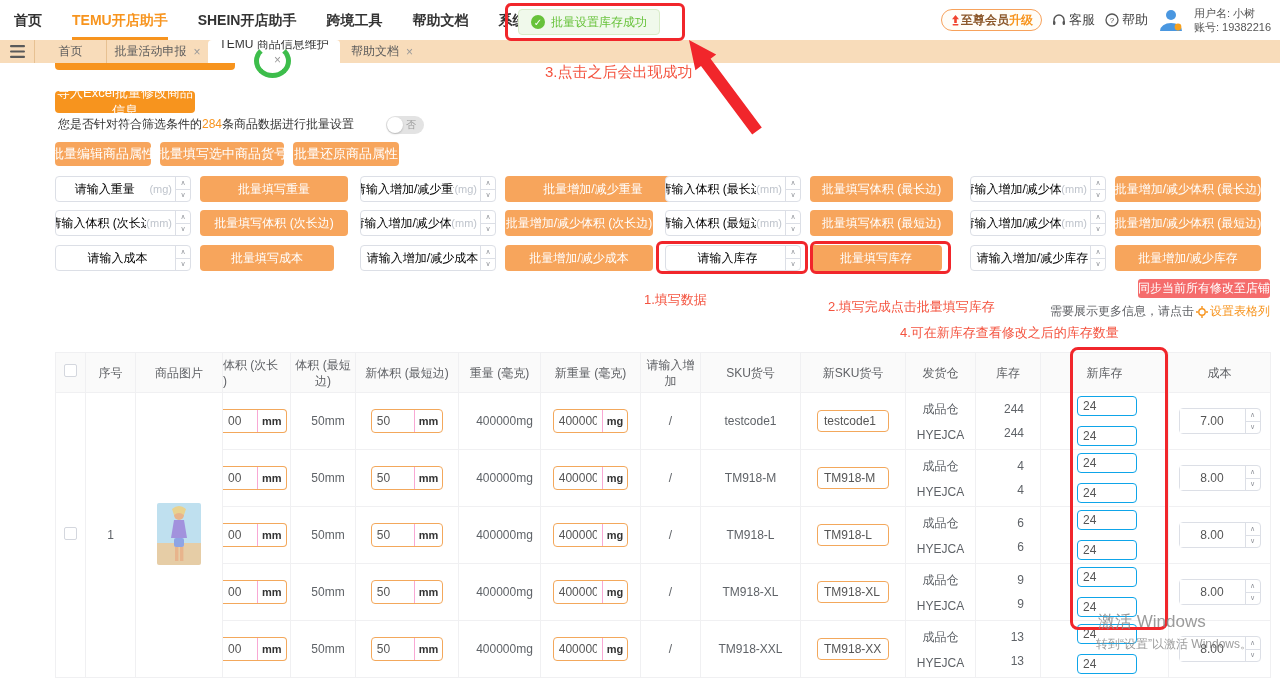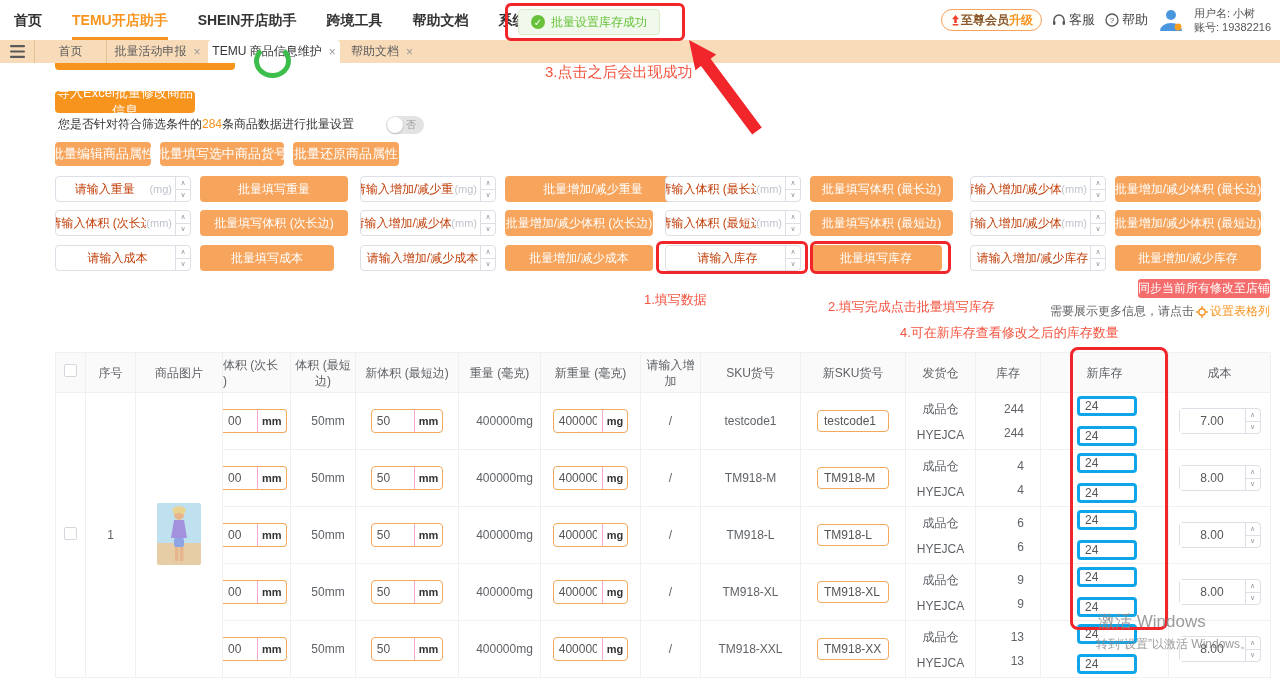--- a/index.html
+++ b/index.html
@@ -22,33 +22,33 @@
   .vip-pill .up-txt { font-size:12px; font-weight:bold; color:#f7941e; }
   .nav-tool { display:flex; align-items:center; gap:3px; font-size:13px; color:#444; cursor:pointer; white-space:nowrap; }
   .userinfo { font-size:11px; color:#555; line-height:14px; white-space:nowrap; overflow:hidden; width:84px; }
 
   
   .tabbar { position:absolute; left:0; top:40px; width:1280px; height:23px; background:#f8dcba;
     display:flex; align-items:stretch; z-index:5; }
   .hamburger { width:34px; display:flex; align-items:center; justify-content:center; cursor:pointer; }
   .tab { display:flex; align-items:center; justify-content:center; font-size:12px; color:#5c5c5c;
     padding:0 14px; cursor:pointer; white-space:nowrap; border-left:1px solid #e7c192; }
-  .tab.active { background:#fff; color:#333; border-left:none; border-radius:4px 4px 0 0; }
+  .tab.active { background:#fff; color:#333; border-left:none; border-radius:4px 4px 0 0;flex-direction:column; }
   .tab .x { margin-left:7px; color:#999; font-size:12px; cursor:pointer; }
   .tab.active + .tab { border-left:none; }
 
   
   .solid-btn { background:#f7941e; color:#fff; border:none; border-radius:4px; font-size:13px;
     display:flex; align-items:center; justify-content:center; cursor:pointer; }
   .bfill { background:#f7a55c; color:#fff; border:none; border-radius:4px; font-size:12px;
     display:flex; align-items:center; justify-content:center; cursor:pointer; white-space:nowrap; overflow:hidden; }
   .binput { display:flex; align-items:stretch; height:26px; background:#fff; border:1px solid #dcdfe6;
     border-radius:4px; width:136px; }
   .binput .ph { flex:1; display:flex; align-items:center; justify-content:center; font-size:12px;
-    color:#c2410c; white-space:nowrap; overflow:hidden; padding-left:4px; }
+    color:#000000; white-space:nowrap; overflow:hidden; padding-left:4px; }
   .binput .unit { display:flex; align-items:center; font-size:11px; color:#bfc4cc; margin-right:3px; }
   .binput .unit:empty { display:none; }
   .stepper { width:15px; border-left:1px solid #dcdfe6; display:flex; flex-direction:column; cursor:pointer; }
   .stepper span { flex:1; display:flex; align-items:center; justify-content:center; font-size:7px; color:#909399; }
   .stepper .up { border-bottom:1px solid #dcdfe6; }
   .stepper .up::before { content:"\2227"; }
   .stepper .dn::before { content:"\2228"; }
   .bgroup { display:flex; gap:9px; }
 
   
@@ -68,21 +68,21 @@
   .grid th, .grid td { border:1px solid #f0f0f2; }
   .grid th { background:#fafafa; font-size:12px; color:#606266; font-weight:normal; height:40px;
     text-align:center; line-height:16px; padding:2px; overflow:hidden; }
   .grid td { height:57px; font-size:12px; color:#5f6368; text-align:center; vertical-align:middle; overflow:hidden; }
   .hcut { width:72px; margin-left:-14px; text-align:left; }
   .cb { display:inline-block; width:13px; height:13px; border:1px solid #d4d7de; border-radius:2px; background:#fff; cursor:pointer; }
   .two { display:flex; flex-direction:column; justify-content:center; gap:10px; height:100%; }
   .c-wh .two { align-items:center; }
   .c-stock .two { align-items:flex-end; padding-right:16px; }
   .c-newstock .two { align-items:flex-start; padding-left:36px; }
-  .c-newstock input { width:60px; height:20px; border:3px solid #0ea5e9; border-radius:4px; padding:0 5px;
+  .c-newstock input { width:60px; height:20px; border:1px solid #0ea5e9; border-radius:4px; padding:0 5px;
     font-size:12px; color:#555; outline:none; }
   .oiwrap { display:inline-flex; height:24px; border:1px solid #f3a85c; border-radius:4px; background:#fff; align-items:stretch; }
   .oiwrap input { border:none; outline:none; padding:0 5px; font-size:12px; color:#555; width:42px; background:transparent; }
   .oiwrap .suf { display:flex; align-items:center; padding:0 4px; border-left:1px solid #f9a8d4;
     font-size:11px; color:#333; font-weight:bold; }
   .oiwrap.cut { border-left:none; border-radius:0 4px 4px 0; }
   .oiwrap.cut input { width:34px; }
   .c-volshort, .c-weight { text-align:left; padding-left:10px; }
   .skuin { width:72px; height:22px; border:1px solid #f3a85c; border-radius:4px; padding:0 6px;
     font-size:12px; color:#555; outline:none; }

